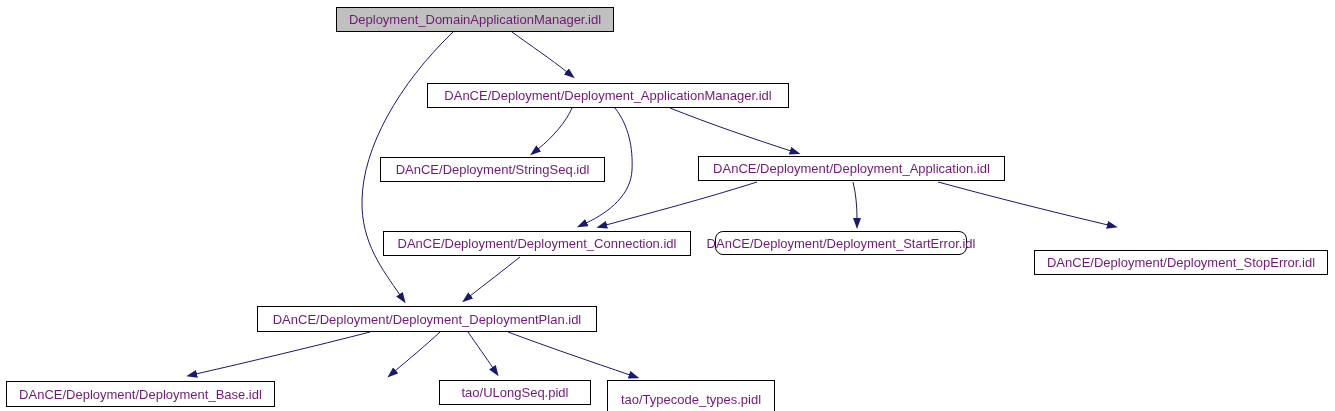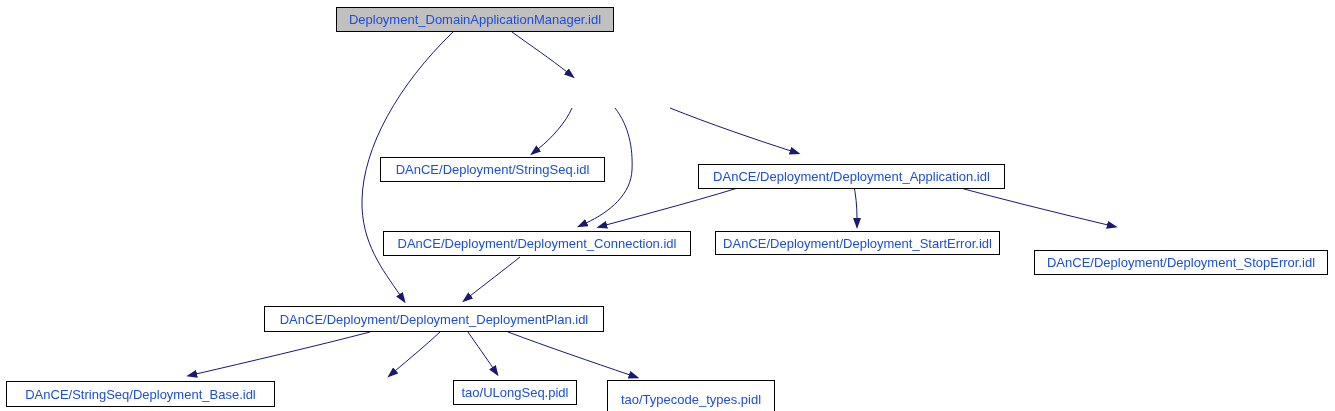--- a/index.html
+++ b/index.html
@@ -14,21 +14,21 @@
   #edges {
     position: absolute;
     left: 0; top: 0;
     width: 1335px; height: 411px;
   }
   .node {
     position: absolute;
     box-sizing: border-box;
     border: 1px solid #000000;
     background: #ffffff;
-    color: #1d4ed8;
+    color: #701a75;
     font-size: 13px;
     text-align: center;
     white-space: nowrap;
     display: flex;
     align-items: center;
     justify-content: center;
     cursor: pointer;
   }
   .node.highlight { background: #c0c0c0; }
 </style>
@@ -55,33 +55,34 @@
       <path d="M 520 257 C 505 269 484 285 470 296" marker-end="url(#arrow)"></path>
       <path d="M 370 332 C 316 346 248 362 196 374" marker-end="url(#arrow)"></path>
       <path d="M 440 332 C 426 345 408 360 395 371" marker-end="url(#arrow)"></path>
       <path d="M 468 332 C 477 345 487 359 493 368" marker-end="url(#arrow)"></path>
       <path d="M 508 332 C 548 347 592 362 630 375" marker-end="url(#arrow)"></path>
     </g>
   </svg>
 
   <div class="node highlight" style="left:336px; top:7px;  width:278px; height:25px;">Deployment_DomainApplicationManager.idl</div>
 
+  <div class="node" style="left:427px; top:83px;  width:362px; height:25px;">DAnCE/Deployment/Deployment_ApplicationManager.idl</div>
 
   <div class="node" style="left:380px; top:157px; width:225px; height:25px;">DAnCE/Deployment/StringSeq.idl</div>
 
-  <div class="node" style="left:698px; top:156px; width:307px; height:25px;margin-top:8px;">DAnCE/Deployment/Deployment_Application.idl</div>
+  <div class="node" style="left:698px; top:156px; width:307px; height:25px;">DAnCE/Deployment/Deployment_Application.idl</div>
 
   <div class="node" style="left:383px; top:231px; width:308px; height:25px;">DAnCE/Deployment/Deployment_Connection.idl</div>
 
-  <div class="node" style="left:715px; top:231px; width:285px; height:24px;">DAnCE/Deployment/Deployment_StartError.idl</div>
+  <div class="node" style="left:715px; top:231px; width:252px; height:24px;border-radius:8px;">DAnCE/Deployment/Deployment_StartError.idl</div>
 
   <div class="node" style="left:1034px; top:230px; width:294px; height:25px;margin-top:20px;">DAnCE/Deployment/Deployment_StopError.idl</div>
 
-  <div class="node" style="left:264px; top:306px; width:340px; height:26px;">DAnCE/Deployment/Deployment_DeploymentPlan.idl</div>
+  <div class="node" style="left:257px; top:306px; width:340px; height:26px;">DAnCE/Deployment/Deployment_DeploymentPlan.idl</div>
 
-  <div class="node" style="left:6px;   top:381px; width:269px; height:26px;">DAnCE/StringSeq/Deployment_Base.idl</div>
+  <div class="node" style="left:6px;   top:381px; width:269px; height:26px;">DAnCE/Deployment/Deployment_Base.idl</div>
 
 
-  <div class="node" style="left:453px; top:380px; width:124px; height:25px;">tao/ULongSeq.pidl</div>
+  <div class="node" style="left:439px; top:380px; width:152px; height:25px;">tao/ULongSeq.pidl</div>
 
   <div class="node" style="left:607px; top:380px; width:168px; height:39px;">tao/Typecode_types.pidl</div>
 
 </div>
 
 </body></html>

